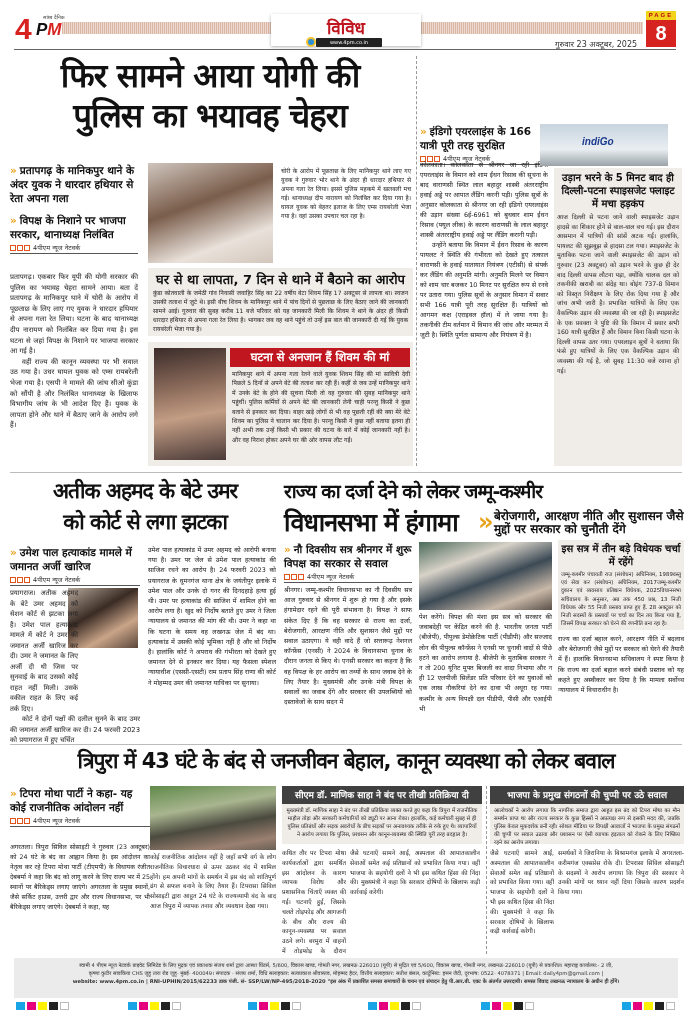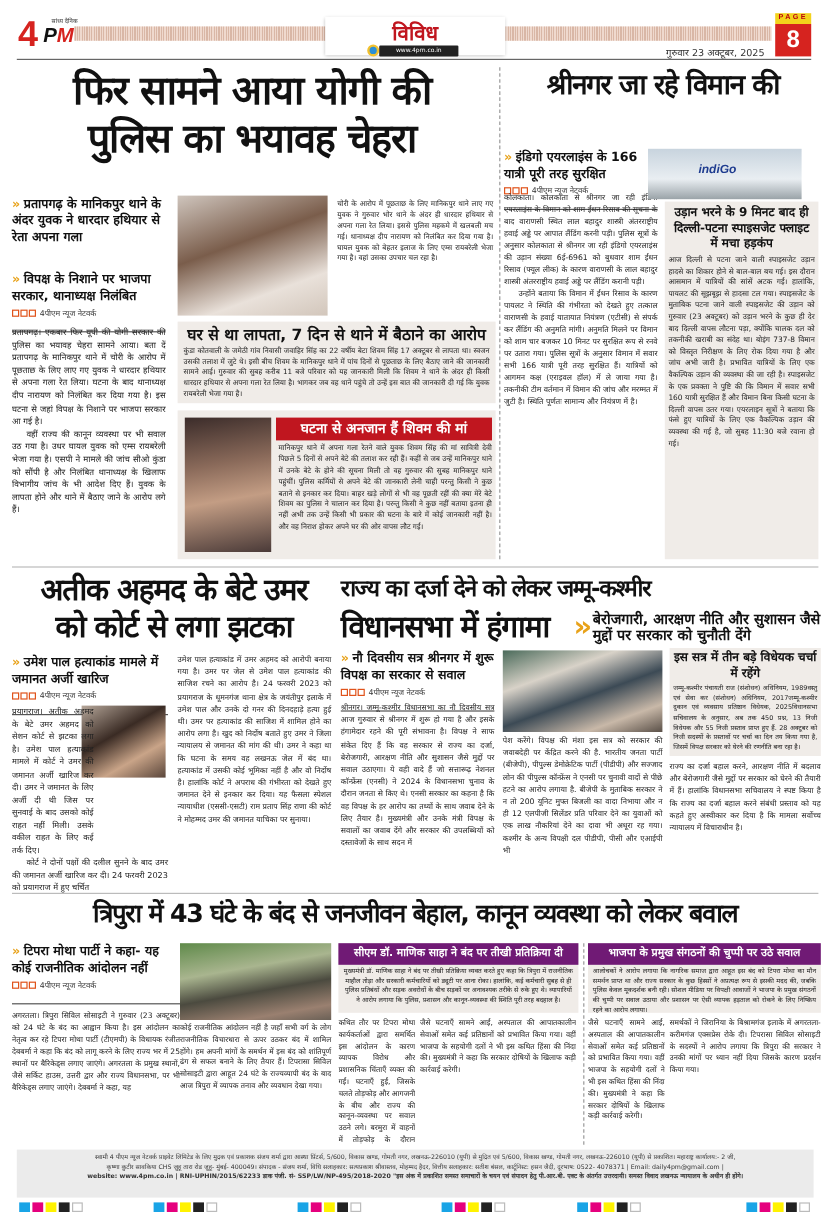--- a/index.html
+++ b/index.html
@@ -14,27 +14,27 @@
 .web{position:absolute;left:316px;top:38px;width:66px;height:9px;background:#222;color:#fff;font-size:5px;line-height:9px;text-align:center;border-radius:1px}
 .ie{position:absolute;left:306px;top:37px;width:10px;height:10px;border-radius:50%;background:#2a8fd6;border:2px solid #f2c12e}
 .page-box{position:absolute;left:646px;top:20px;width:30px;height:27px;background:#d6231f;color:#fff;font:700 20px "Liberation Sans",sans-serif;text-align:center;line-height:27px}
 .page-lbl{position:absolute;left:646px;top:11px;width:30px;height:9px;background:#f3d21c;color:#b01;font:700 6px "Liberation Sans",sans-serif;letter-spacing:2px;text-align:center;line-height:9px}
 .date{position:absolute;left:555px;top:38px;font-size:8px;color:#333}
 .rule{position:absolute;left:14px;top:49px;width:662px;height:1px;background:#666}
 .h1{font:700 33px "DejaVu Sans",sans-serif;line-height:40px;color:#111;letter-spacing:-1px;text-align:center}
 .h2{font:700 30px "DejaVu Sans",sans-serif;line-height:36px;letter-spacing:-1px;text-align:center}
 .kicker{font:700 10.5px "DejaVu Sans",sans-serif;line-height:14px;color:#111}
 .kicker .ch{color:#e8a21a;font-weight:900;margin-right:3px}
-.byline{font-size:6.5px;color:#333;border-bottom:1px solid #555;padding-bottom:11px;margin-top:2px}
+.byline{font-size:6.5px;color:#333;border-bottom:1px solid #555;padding-bottom:1px;margin-top:2px}
 .byline .sq{display:inline-block;width:6px;height:6px;border:1px solid #e0531b;margin-right:1px;vertical-align:middle}
 .body{font-size:7px;line-height:10.6px;color:#222;text-align:justify}
 .redhead{background:#c0161f;color:#fff;font:700 11px "DejaVu Sans",sans-serif;text-align:center;line-height:15px;padding:2px}
 .photo{background:linear-gradient(135deg,#8a7566,#d8c6b6 50%,#6d5a4d)}
 .grayblock{background:#f0ece8}
-.purplehead{background:#701a75;color:#fff;font:700 9px "DejaVu Sans",sans-serif;line-height:18px;text-align:center}
+.purplehead{background:#404040;color:#fff;font:700 9px "DejaVu Sans",sans-serif;line-height:18px;text-align:center}
 .footer{position:absolute;left:14px;top:958px;width:664px;height:40px;background:#ebebeb;font-size:5.2px;line-height:8px;color:#333;text-align:center;padding-top:3px}
 .reg{position:absolute;top:1002px;height:8px;display:flex;gap:2px}
 .reg span{width:9px;height:8px;display:block}
 .vdash{position:absolute;border-left:1px dashed #999}
 </style>
 </head>
 <body>
 
 <div>
   <div class="logo4">4</div>
@@ -51,21 +51,21 @@
   <div class="rule"></div>
 </div>
 
 <div>
   <div class="abs h1" style="left:10px;top:56px;width:400px">
     <div>फिर सामने आया योगी की</div>
     <div>पुलिस का भयावह चेहरा</div>
   </div>
   <div class="abs" style="left:10px;top:163px;width:128px">
     <div class="kicker"><span class="ch">»</span><span>प्रतापगढ़ के मानिकपुर थाने के अंदर युवक ने धारदार हथियार से रेता अपना गला</span></div>
-    <div class="kicker" style="margin-top:21px"><span class="ch">»</span><span>विपक्ष के निशाने पर भाजपा सरकार, थानाध्यक्ष निलंबित</span></div>
+    <div class="kicker" style="margin-top:8px"><span class="ch">»</span><span>विपक्ष के निशाने पर भाजपा सरकार, थानाध्यक्ष निलंबित</span></div>
     <div class="byline"><span class="sq"></span><span class="sq"></span><span class="sq"></span> <span>4पीएम न्यूज नेटवर्क</span></div>
   </div>
   <div class="abs body" style="left:10px;top:272px;width:128px">
     <p>प्रतापगढ़। एकबार फिर यूपी की योगी सरकार की पुलिस का भयावह चेहरा सामने आया। बता दें प्रतापगढ़ के मानिकपुर थाने में चोरी के आरोप में पूछताछ के लिए लाए गए युवक ने धारदार हथियार से अपना गला रेत लिया। घटना के बाद थानाध्यक्ष दीप नारायण को निलंबित कर दिया गया है। इस घटना से जहां विपक्ष के निशाने पर भाजपा सरकार आ गई है।</p>
     <p style="text-indent:12px">वहीं राज्य की कानून व्यवस्था पर भी सवाल उठ गया है। उधर घायल युवक को एम्स रायबरेली भेजा गया है। एसपी ने मामले की जांच सीओ कुंडा को सौंपी है और निलंबित थानाध्यक्ष के खिलाफ विभागीय जांच के भी आदेश दिए हैं। युवक के लापता होने और थाने में बैठाए जाने के आरोप लगे हैं।</p>
   </div>
   <div class="abs photo" style="left:148px;top:163px;width:125px;height:100px;background:linear-gradient(160deg,#cfc5bd,#7a5d4b 40%,#e9e1da 75%,#d2c6bb)"></div>
   <div class="abs" style="left:281px;top:163px;width:130px">
     <div class="body" style="font-size:6px;line-height:9px;margin-top:3px">चोरी के आरोप में पूछताछ के लिए मानिकपुर थाने लाए गए युवक ने गुरुवार भोर थाने के अंदर ही धारदार हथियार से अपना गला रेत लिया। इससे पुलिस महकमे में खलबली मच गई। थानाध्यक्ष दीप नारायण को निलंबित कर दिया गया है। घायल युवक को बेहतर इलाज के लिए एम्स रायबरेली भेजा गया है। वहां उसका उपचार चल रहा है।</div>
   </div>
@@ -77,43 +77,42 @@
     <div class="abs photo" style="left:6px;top:6px;width:72px;height:112px;background:linear-gradient(170deg,#3b2c2a,#8a6a5a 35%,#c39d84 60%,#4a3a38)"></div>
     <div class="abs redhead" style="left:82px;top:6px;width:180px;font-size:11.5px">घटना से अनजान हैं शिवम की मां</div>
     <div class="abs body" style="left:84px;top:27px;width:178px;font-size:6px;line-height:9.4px">मानिकपुर थाने में अपना गला रेतने वाले युवक शिवम सिंह की मां सावित्री देवी पिछले 5 दिनों से अपने बेटे की तलाश कर रही हैं। कहीं से जब उन्हें मानिकपुर थाने में उनके बेटे के होने की सूचना मिली तो वह गुरुवार की सुबह मानिकपुर थाने पहुंचीं। पुलिस कर्मियों से अपने बेटे की जानकारी लेनी चाही परन्तु किसी ने कुछ बताने से इनकार कर दिया। बाहर खड़े लोगों से भी वह पूछती रहीं की क्या मेरे बेटे शिवम का पुलिस ने चालान कर दिया है। परन्तु किसी ने कुछ नहीं बताया इतना ही नहीं अभी तक उन्हें किसी भी प्रकार की घटना के बारे में कोई जानकारी नहीं है। और वह निराश होकर अपने घर की ओर वापस लौट गईं।</div>
   </div>
 </div>
 
 <div class="vdash" style="left:416px;top:56px;height:410px"></div>
 
 <div>
   <div class="abs h1" style="left:420px;top:56px;width:265px;font-size:23px;line-height:30px">
-    <div>श्रीनगर जा रहे विमान की</div>
   </div>
   <div class="abs" style="left:420px;top:124px;width:128px">
     <div class="kicker"><span class="ch">»</span><span>इंडिगो एयरलाइंस के 166 यात्री पूरी तरह सुरक्षित</span></div>
     <div class="byline"><span class="sq"></span><span class="sq"></span><span class="sq"></span> <span>4पीएम न्यूज नेटवर्क</span></div>
   </div>
   <div class="abs body" style="left:420px;top:160px;width:128px;font-size:6.4px;line-height:10px">
     <p>कोलकाता। कोलकाता से श्रीनगर जा रही इंडिगो एयरलाइंस के विमान को शाम ईंधन रिसाव की सूचना के बाद वाराणसी स्थित लाल बहादुर शास्त्री अंतरराष्ट्रीय हवाई अड्डे पर आपात लैंडिंग करनी पड़ी। पुलिस सूत्रों के अनुसार कोलकाता से श्रीनगर जा रही इंडिगो एयरलाइंस की उड़ान संख्या 6ई-6961 को बुधवार शाम ईंधन रिसाव (फ्यूल लीक) के कारण वाराणसी के लाल बहादुर शास्त्री अंतरराष्ट्रीय हवाई अड्डे पर लैंडिंग करानी पड़ी।</p>
     <p style="text-indent:12px">उन्होंने बताया कि विमान में ईंधन रिसाव के कारण पायलट ने स्थिति की गंभीरता को देखते हुए तत्काल वाराणसी के हवाई यातायात नियंत्रण (एटीसी) से संपर्क कर लैंडिंग की अनुमति मांगी। अनुमति मिलने पर विमान को शाम चार बजकर 10 मिनट पर सुरक्षित रूप से रनवे पर उतारा गया। पुलिस सूत्रों के अनुसार विमान में सवार सभी 166 यात्री पूरी तरह सुरक्षित हैं। यात्रियों को आगमन कक्ष (एराइवल हॉल) में ले जाया गया है। तकनीकी टीम वर्तमान में विमान की जांच और मरम्मत में जुटी है। स्थिति पूर्णतः सामान्य और नियंत्रण में है।</p>
   </div>
   <div class="abs" style="left:540px;top:124px;width:128px;height:42px;background:linear-gradient(180deg,#c8d4de,#e9eef2 60%,#9aa3a8)">
     <span class="abs" style="left:42px;top:12px;font:italic 700 10px 'Liberation Sans',sans-serif;color:#1d3b8f">indiGo</span>
   </div>
   <div class="abs grayblock" style="left:554px;top:168px;width:128px;height:298px;padding:3px">
-    <div style="font:700 10px 'DejaVu Sans',sans-serif;text-align:center;line-height:13px">उड़ान भरने के 9 मिनट बाद ही दिल्ली-पटना स्पाइसजेट फ्लाइट में मचा हड़कंप</div>
+    <div style="font:700 10px 'DejaVu Sans',sans-serif;text-align:center;line-height:13px">उड़ान भरने के 5 मिनट बाद ही दिल्ली-पटना स्पाइसजेट फ्लाइट में मचा हड़कंप</div>
     <div class="body" style="font-size:6.2px;line-height:9.6px;margin-top:2px">आज दिल्ली से पटना जाने वाली स्पाइसजेट उड़ान हादसे का शिकार होने से बाल-बाल बच गई। इस दौरान आसमान में यात्रियों की सांसें अटक गईं। हालांकि, पायलट की सूझबूझ से हादसा टल गया। स्पाइसजेट के मुताबिक पटना जाने वाली स्पाइसजेट की उड़ान को गुरुवार (23 अक्टूबर) को उड़ान भरने के कुछ ही देर बाद दिल्ली वापस लौटना पड़ा, क्योंकि चालक दल को तकनीकी खराबी का संदेह था। बोइंग 737-8 विमान को विस्तृत निरीक्षण के लिए रोक दिया गया है और जांच अभी जारी है। प्रभावित यात्रियों के लिए एक वैकल्पिक उड़ान की व्यवस्था की जा रही है। स्पाइसजेट के एक प्रवक्ता ने पुष्टि की कि विमान में सवार सभी 160 यात्री सुरक्षित हैं और विमान बिना किसी घटना के दिल्ली वापस उतर गया। एयरलाइन सूत्रों ने बताया कि फंसे हुए यात्रियों के लिए एक वैकल्पिक उड़ान की व्यवस्था की गई है, जो सुबह 11:30 बजे रवाना हो गई।</div>
   </div>
 </div>
 
 <div class="abs" style="left:10px;top:472px;width:672px;height:1px;background:#bbb"></div>
 
 <div>
-  <div class="abs h2" style="left:10px;top:476px;width:270px;font-size:25px;line-height:31px">
+  <div class="abs h2" style="left:10px;top:476px;width:270px;font-size:21px;line-height:31px">
     <div>अतीक अहमद के बेटे उमर</div>
     <div>को कोर्ट से लगा झटका</div>
   </div>
   <div class="abs" style="left:10px;top:545px;width:130px">
     <div class="kicker"><span class="ch">»</span><span>उमेश पाल हत्याकांड मामले में जमानत अर्जी खारिज</span></div>
     <div class="byline"><span class="sq"></span><span class="sq"></span><span class="sq"></span> <span>4पीएम न्यूज नेटवर्क</span></div>
   </div>
   <div class="abs photo" style="left:68px;top:588px;width:70px;height:60px;background:linear-gradient(150deg,#b6a79a,#3a2b24 40%,#c9a488 70%,#5a463b)"></div>
   <div class="abs body" style="left:10px;top:588px;width:130px;font-size:6.8px;line-height:10.5px">
     <p style="padding-right:62px;min-height:62px">प्रयागराज। अतीक अहमद के बेटे उमर अहमद को सेशन कोर्ट से झटका लगा है। उमेश पाल हत्याकांड मामले में कोर्ट ने उमर की जमानत अर्जी खारिज कर दी। उमर ने जमानत के लिए अर्जी दी थी जिस पर सुनवाई के बाद उसको कोई राहत नहीं मिली। उसके वकील राहत के लिए कई तर्क दिए।</p>

